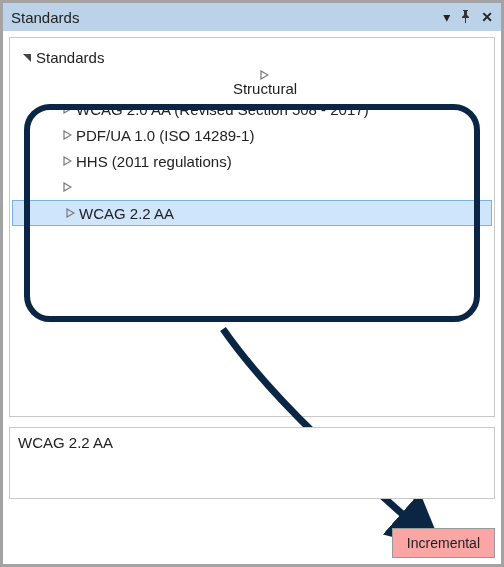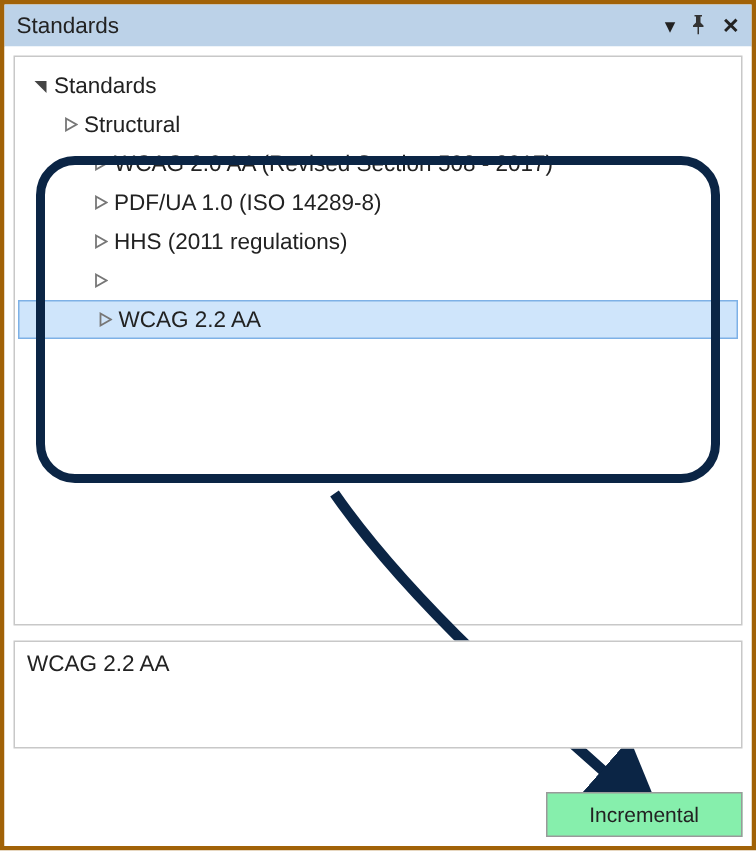--- a/index.html
+++ b/index.html
@@ -1,57 +1,57 @@
 <!DOCTYPE html>
 <html><head>
 <meta charset="utf-8">
 <style>
   * { box-sizing: border-box; margin: 0; padding: 0; }
   html, body { width: 504px; height: 567px; font-family: "Segoe UI", Arial, sans-serif; font-size: 15px; color: #222; }
-  .frame { width: 504px; height: 567px; border: 3px solid #a16207; background: #fff; position: relative; }
+  .frame { width: 504px; height: 567px; border: 3px solid #a3a3a3; background: #fff; position: relative; }
   .titlebar {
     height: 28px; background: #bcd2e8; display: flex; align-items: center;
     padding: 0 8px; justify-content: space-between;
   }
   .titlebar .title { font-size: 15px; }
   .titlebar .controls { display: flex; gap: 10px; align-items: center; }
   .titlebar .controls span { font-size: 14px; line-height: 1; cursor: pointer; }
   .content { position: absolute; top: 28px; left: 0; right: 0; bottom: 0; padding: 6px; background: #fff; }
   .tree-panel {
     position: absolute; left: 6px; right: 6px; top: 6px; height: 380px;
     border: 1px solid #c8c8c8; background: #fff; overflow: hidden;
   }
   .tree { padding: 6px 0 0 0; }
   .tree-row { display: flex; align-items: center; height: 26px; padding: 0 6px; white-space: nowrap; }
   .tree-row .arrow { width: 14px; display: inline-flex; justify-content: center; color: #555; font-size: 11px; }
   .tree-row .arrow.expanded { color: #222; }
   .tree-row .label { padding-left: 2px; }
   .indent-0 { padding-left: 10px; }
-  .indent-1 { padding-left: 30px; }
+  .indent-1 { padding-left: 30px; flex-direction: column; }
   .indent-2 { padding-left: 50px; align-items: center; }
   .selected { background: #cfe5fb; border: 1px solid #7eb1e6; margin: 0 2px; }
   .highlight {
     position: absolute; left: 14px; right: 14px; top: 66px; height: 218px;
     border: 6px solid #0b2545; border-radius: 26px; pointer-events: none;
   }
   .arrow-overlay {
     position: absolute; left: 0; top: 0; width: 498px; height: 561px;
     pointer-events: none;
   }
   .detail-panel {
     position: absolute; left: 6px; right: 6px; top: 396px; height: 72px;
     border: 1px solid #c8c8c8; background: #fff; padding: 6px 8px;
   }
   .button-row {
     position: absolute; right: 6px; bottom: 6px; display: flex; gap: 6px;
   }
   .btn {
-    height: 30px; min-width: 92px; border: 1px solid #9a9a9a; background: #86efac;
+    height: 30px; min-width: 92px; border: 1px solid #9a9a9a; background: #fca5a5;
     display: inline-flex; align-items: center; justify-content: center;
-    font-size: 14px; cursor: pointer; padding: 0 28px;
+    font-size: 14px; cursor: pointer; padding: 0 14px;
   }
 </style>
 </head>
 <body>
 
 <div class="frame">
 
   <div class="titlebar">
     <span class="title">Standards</span>
     <div class="controls">
@@ -97,21 +97,21 @@
                 </svg>
               </span>
               <span class="label">WCAG 2.0 AA (Revised Section 508 - 2017)</span>
             </div>
             <div class="tree-row indent-2">
               <span class="arrow">
                 <svg width="9" height="10" viewBox="0 0 9 10">
                   <path d="M1 1 L8 5 L1 9 Z" fill="none" stroke="#777" stroke-width="1.2"></path>
                 </svg>
               </span>
-              <span class="label">PDF/UA 1.0 (ISO 14289-8)</span>
+              <span class="label">PDF/UA 1.0 (ISO 14289-1)</span>
             </div>
             <div class="tree-row indent-2">
               <span class="arrow">
                 <svg width="9" height="10" viewBox="0 0 9 10">
                   <path d="M1 1 L8 5 L1 9 Z" fill="none" stroke="#777" stroke-width="1.2"></path>
                 </svg>
               </span>
               <span class="label">HHS (2011 regulations)</span>
             </div>
             <div class="tree-row indent-2">

